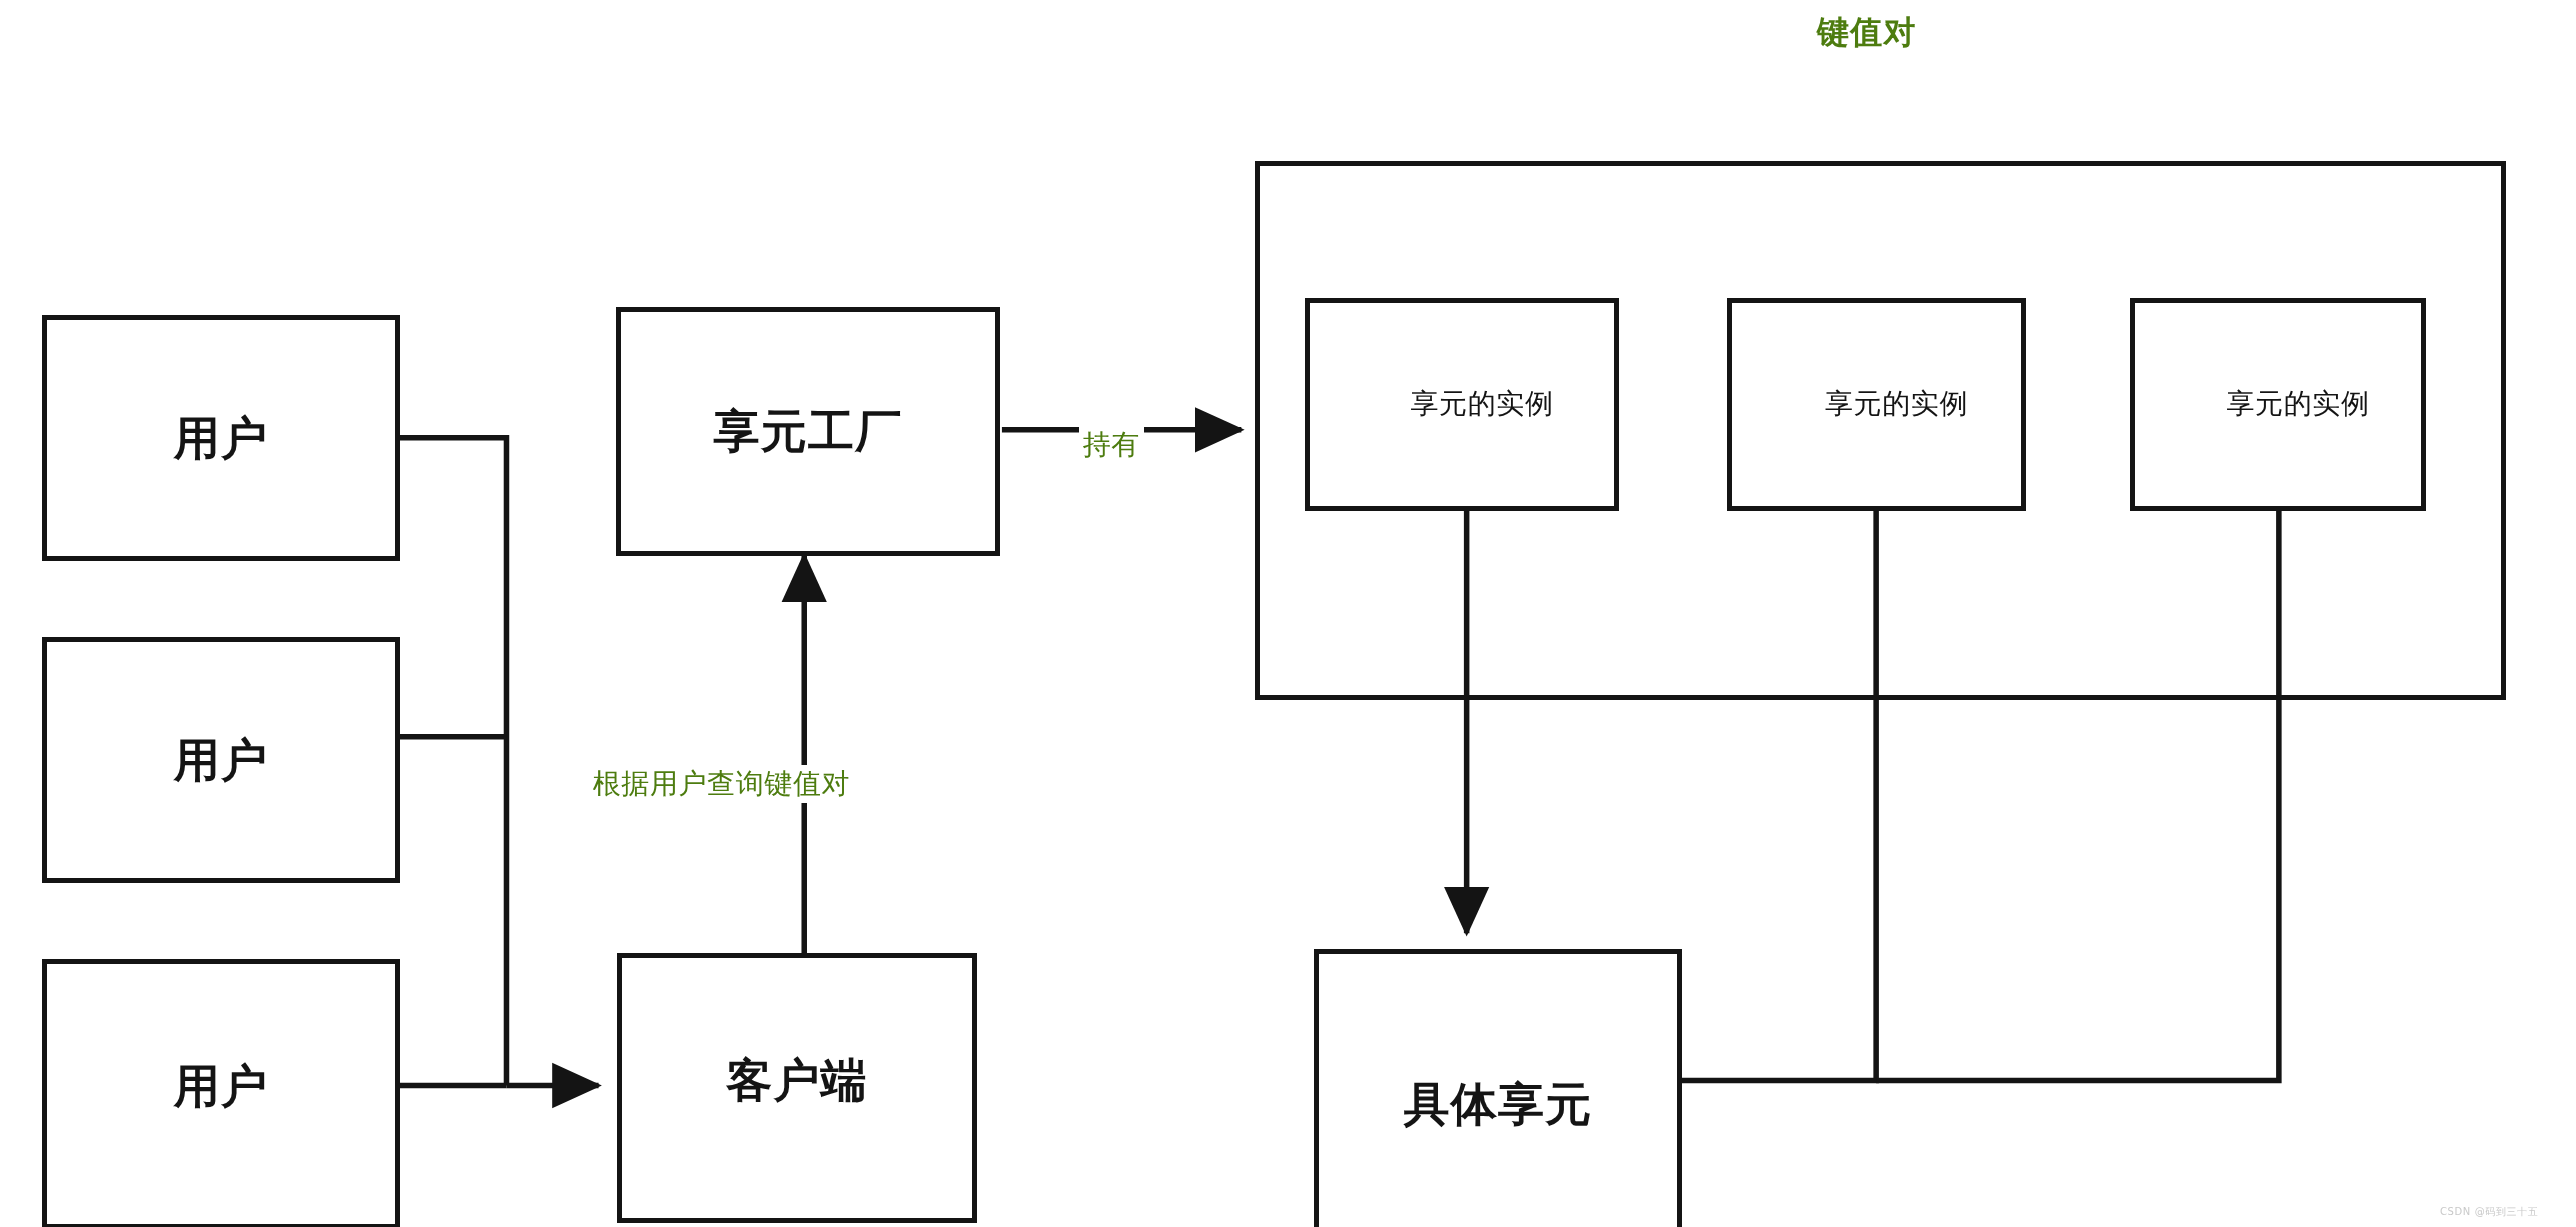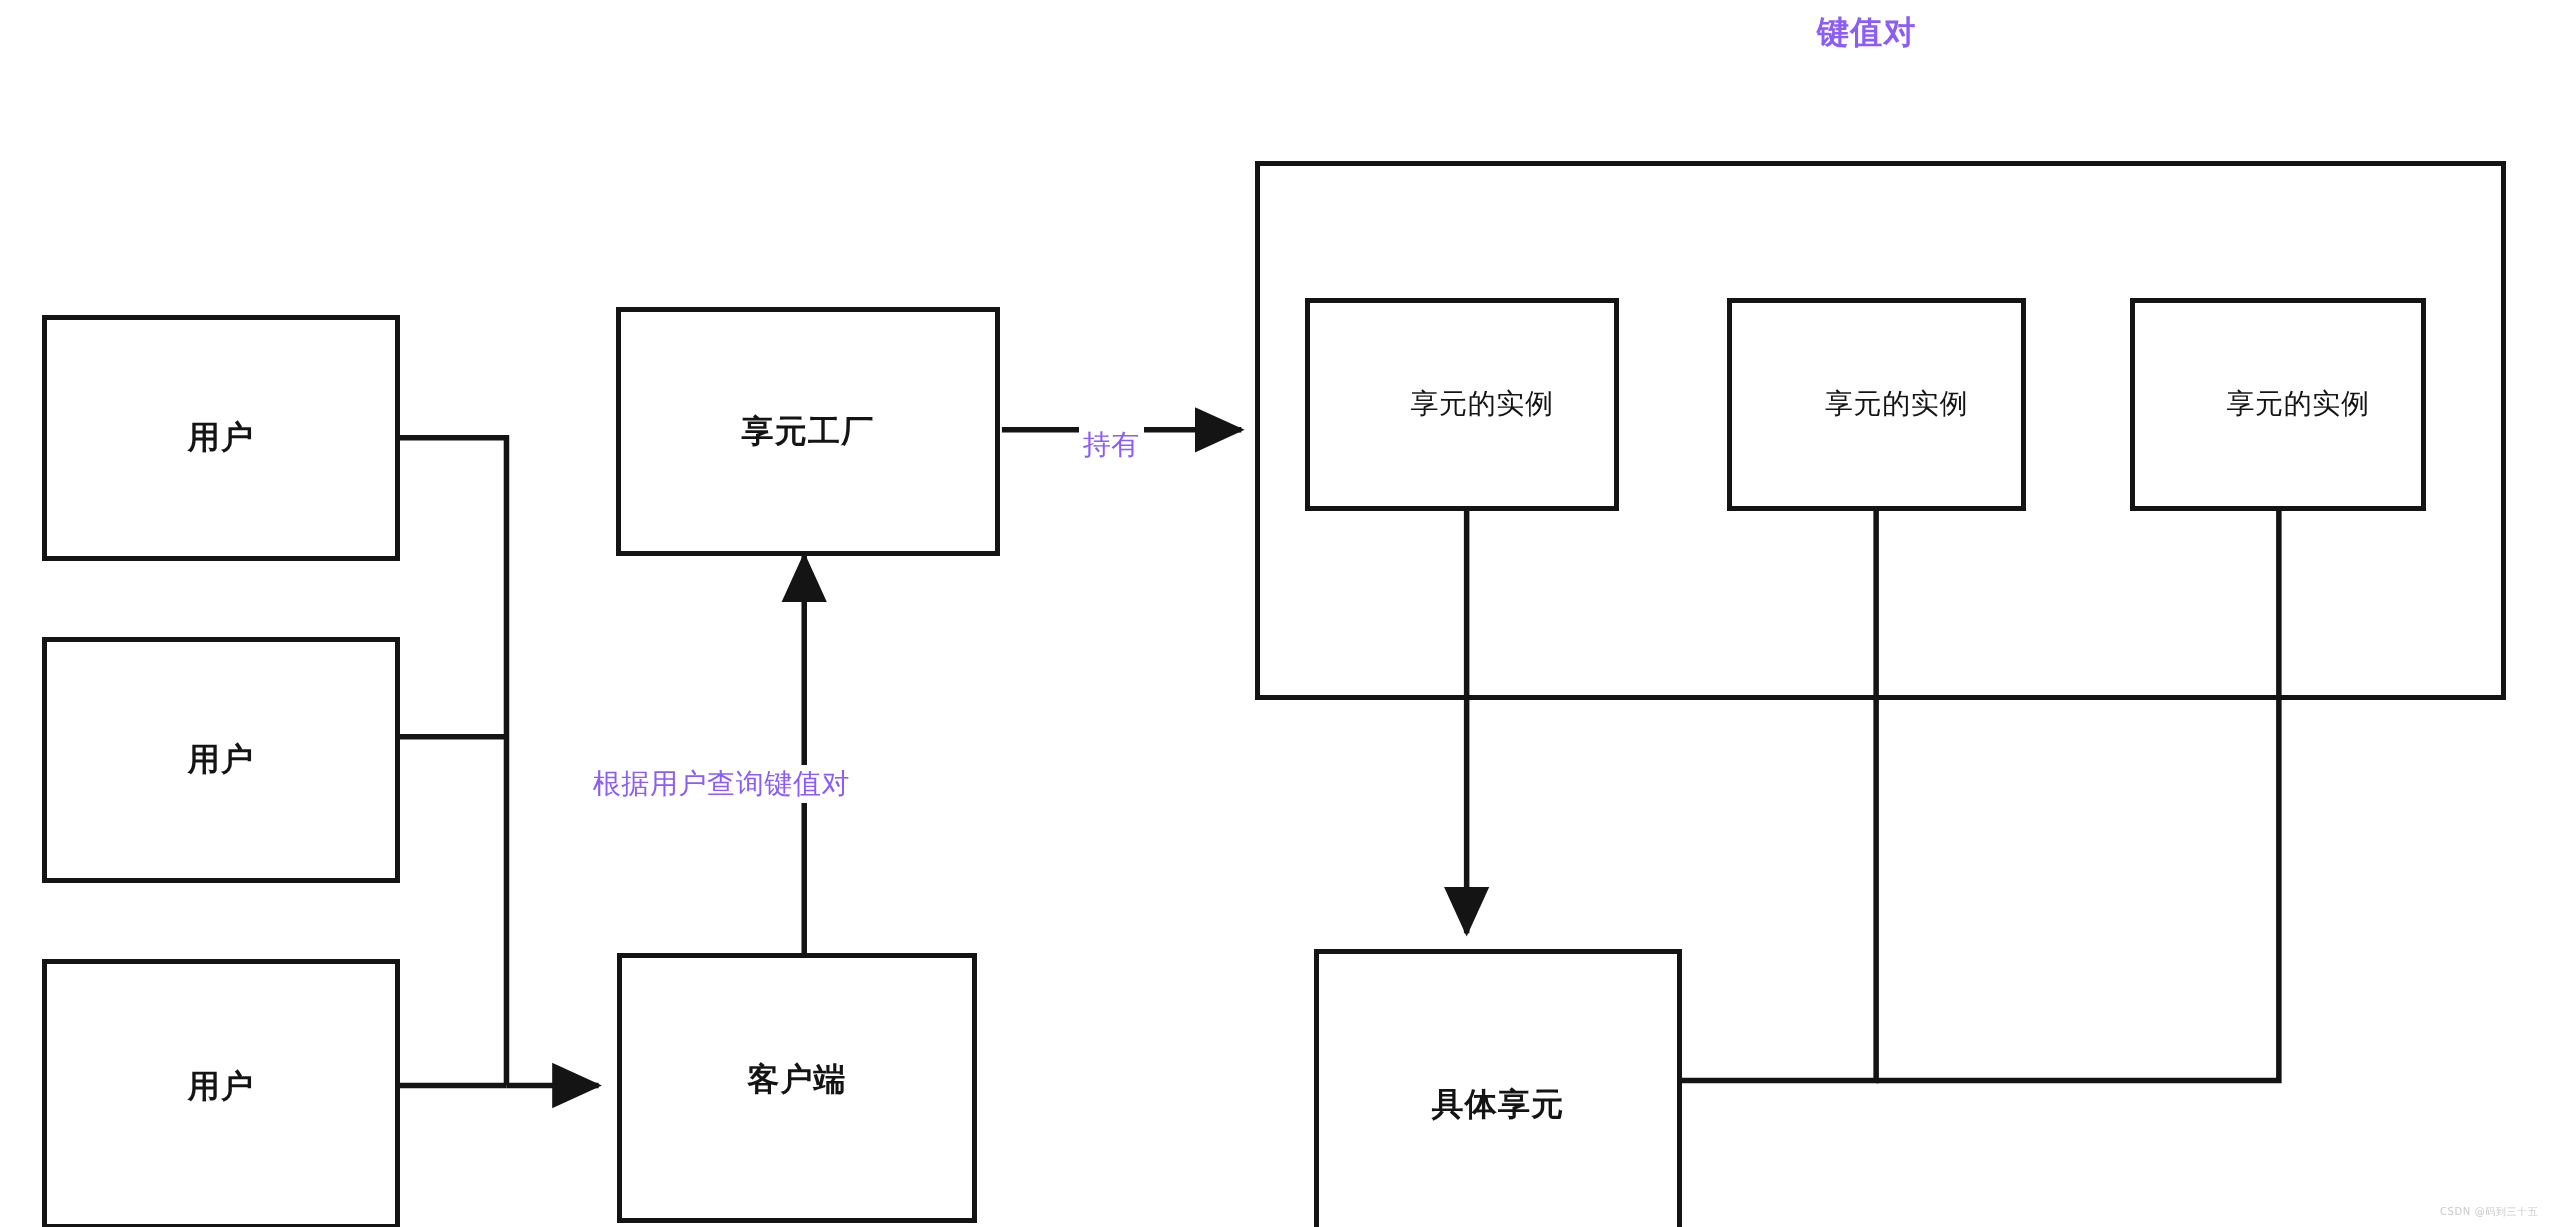--- a/index.html
+++ b/index.html
@@ -32,38 +32,38 @@
     justify-content: center;
     color: #141414;
   }
   .node-label {
     text-align: center;
     line-height: 1.1;
     white-space: nowrap;
   }
   .bold-node .node-label {
     font-weight: 700;
-    font-size: 32px;
+    font-size: 46px;
     letter-spacing: 1.2px;
   }
   .plain-node .node-label {
     font-weight: 400;
     font-size: 28px;
     letter-spacing: 0.6px;
     margin-left: 40px;
   }
   .container-box {
     position: absolute;
     box-sizing: border-box;
     border: 5.5px solid #141414;
     background: transparent;
   }
   .free-label {
     position: absolute;
-    color: #8b5cf6;
+    color: #4d7c0f;
     white-space: nowrap;
     background: #ffffff;
     font-family: Liberation Serif, serif;
   }
   .title-label {
     font-size: 32px;
     font-weight: 700;
     letter-spacing: 1.2px;
   }
   .edge-label {

